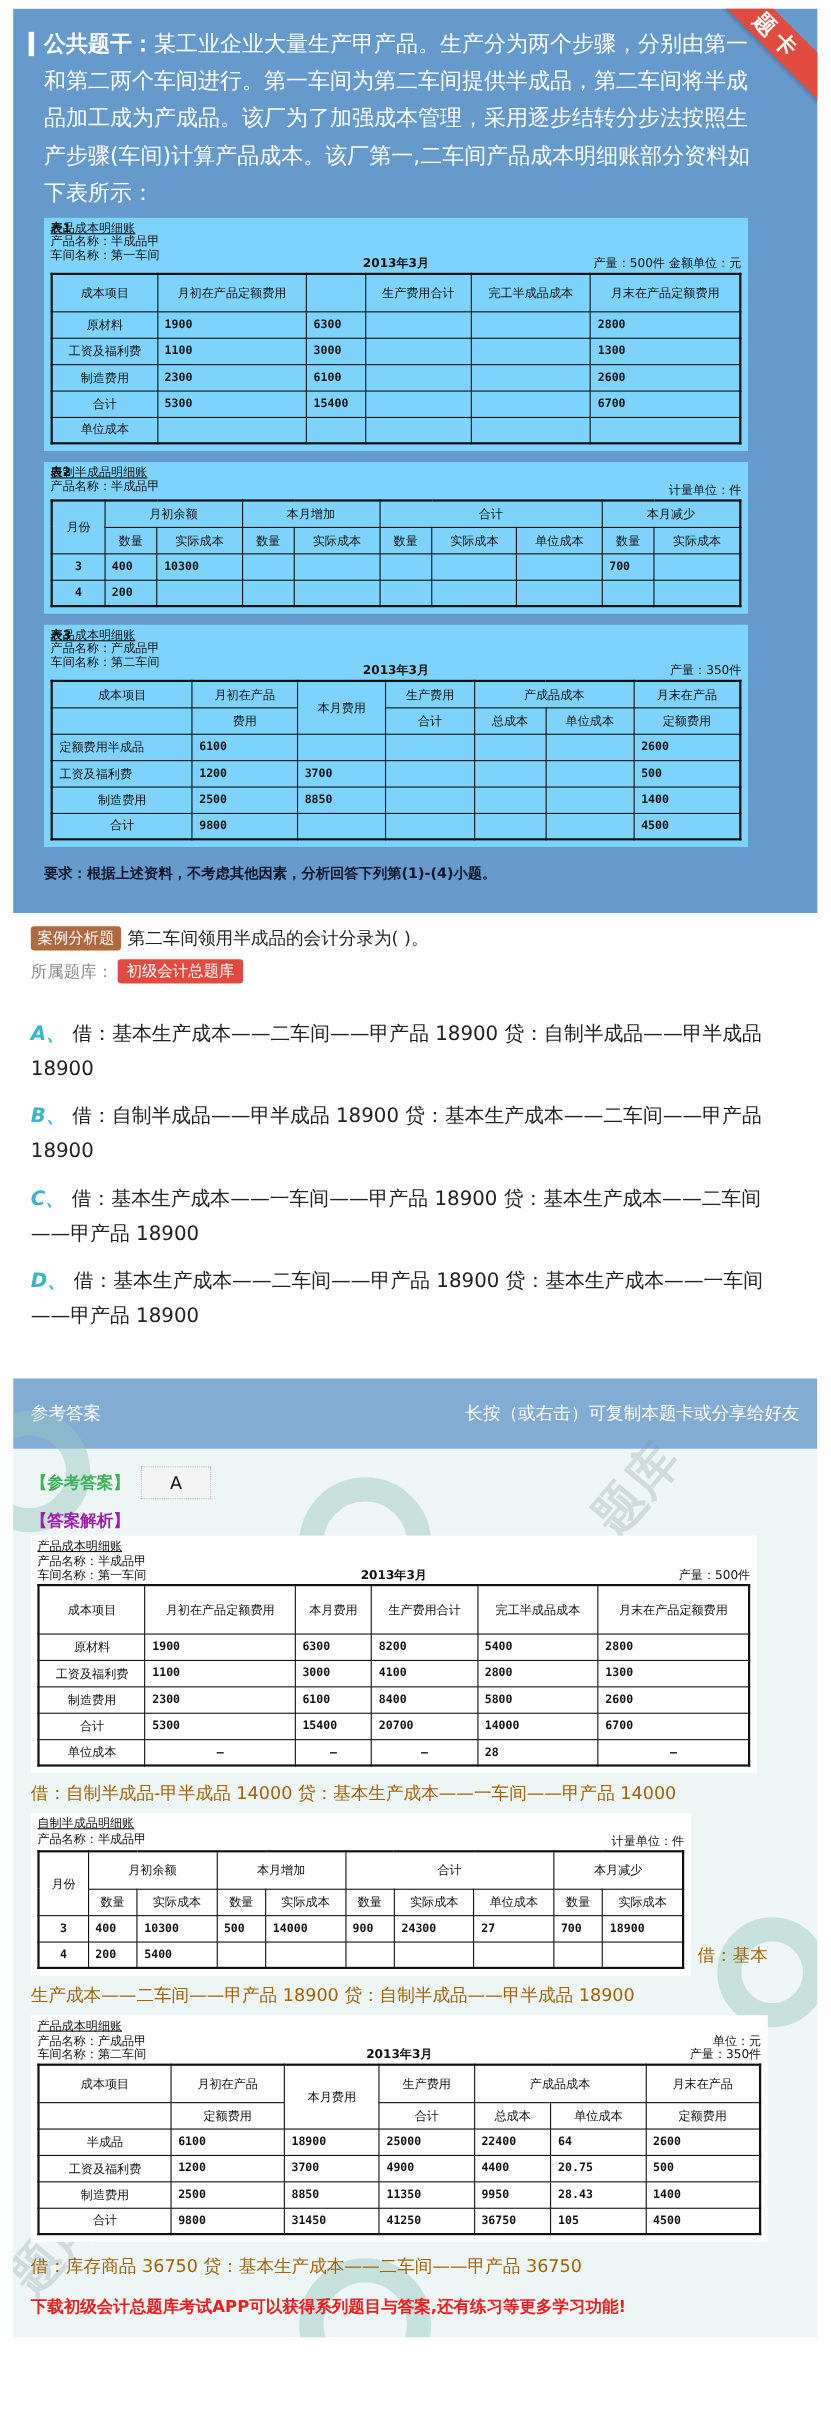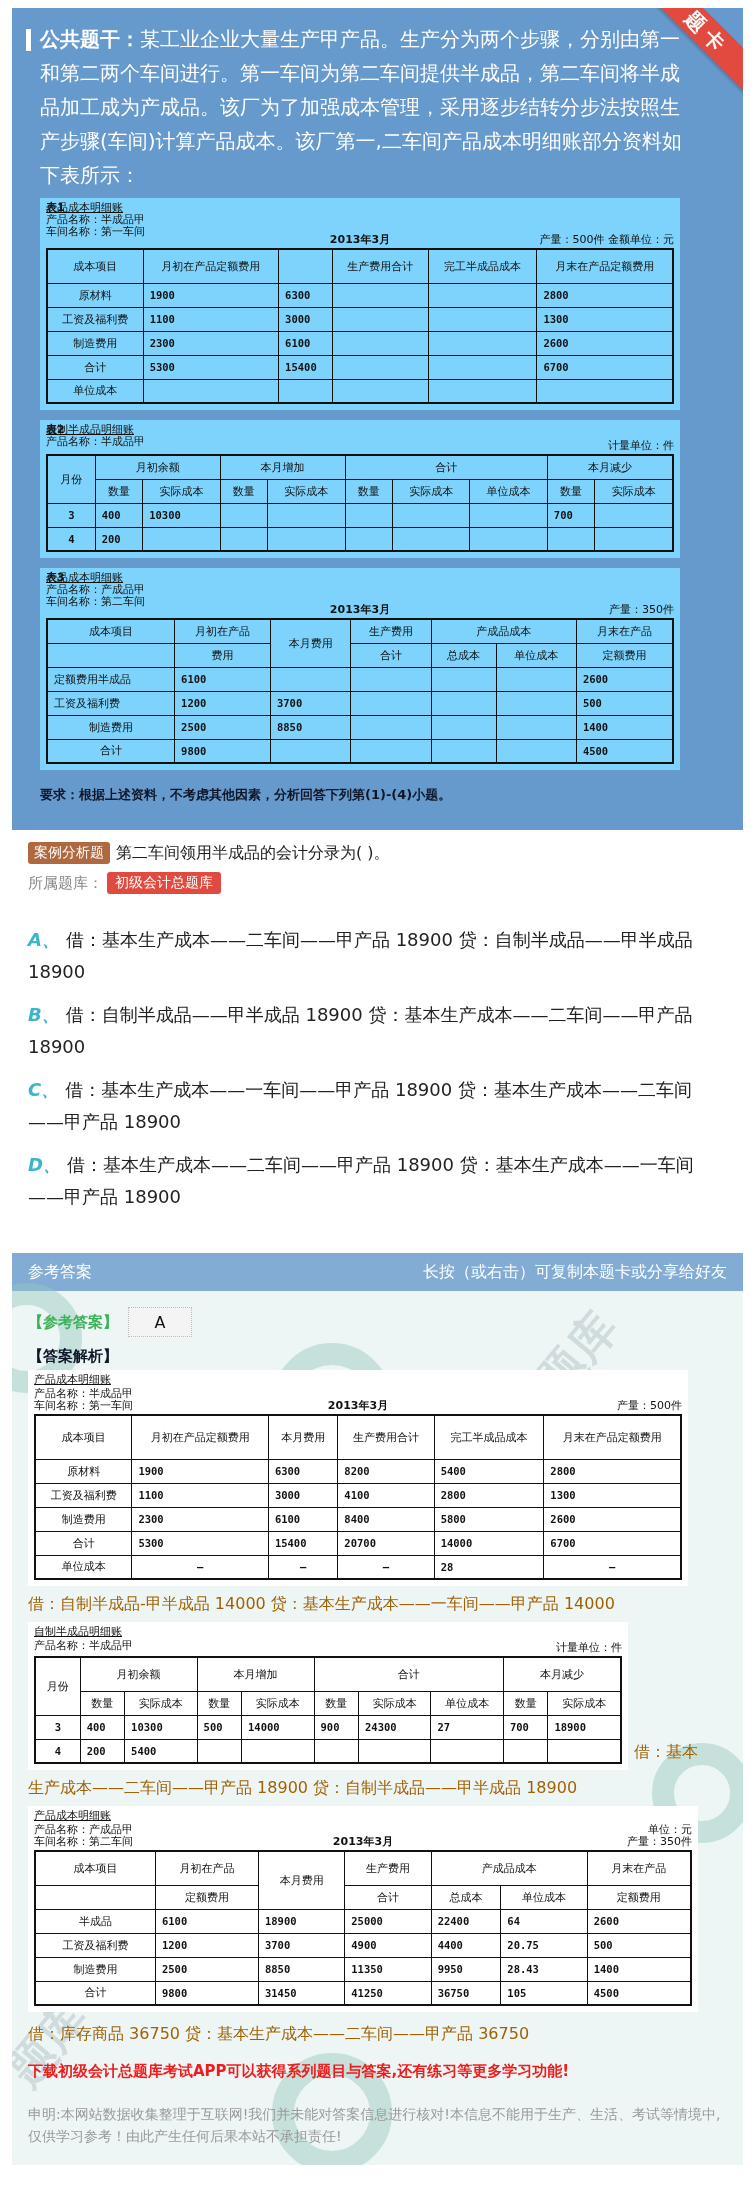--- a/index.html
+++ b/index.html
@@ -138,21 +138,21 @@
   .answer-card {
     margin: 40px 12px 0 12px;
     background: #edf6f5;
     position: relative;
     overflow: hidden;
     padding-bottom: 18px;
   }
   .answer-header {
     background: #82acd4;
     color: #fff;
-    height: 38px;
+    height: 64px;
     display: flex;
     justify-content: space-between;
     align-items: center;
     padding: 0 16px;
     font-size: 16px;
   }
   .deco-ring {
     position: absolute;
     border-radius: 50%;
     border: 22px solid rgba(150,200,190,0.45);
@@ -181,21 +181,21 @@
     border: 1px dotted #bbb;
     color: #111;
     font-size: 16px;
     text-align: center;
     line-height: 30px;
     font-weight: normal;
   }
   .analysis-label {
     font-size: 15px;
     font-weight: bold;
-    color: #0f172a;
+    color: #a21caf;
     margin-top: 10px;
   }
   .entry {
     font-size: 16px;
     color: #a16207;
     line-height: 28px;
     margin: 4px 0;
   }
   .app-promo {
     color: #ee1c1c;
@@ -644,15 +644,14 @@
               <td class="num">36750</td>
               <td class="num">105</td>
               <td class="num">4500</td>
             </tr>
       </tbody>
         </table>
     </div>
 
     <div class="entry" style="margin-top:8px">借：库存商品 36750 贷：基本生产成本——二车间——甲产品 36750</div>
     <div class="app-promo">下载初级会计总题库考试APP可以获得系列题目与答案,还有练习等更多学习功能!</div>
-    <div class="disclaimer">申明:本网站数据收集整理于互联网!我们并未能对答案信息进行核对!本信息不能用于生产、生活、考试等情境中,仅供学习参考！由此产生任何后果本站不承担责任!</div>
   </div>
 </div>
 
 </body></html>

